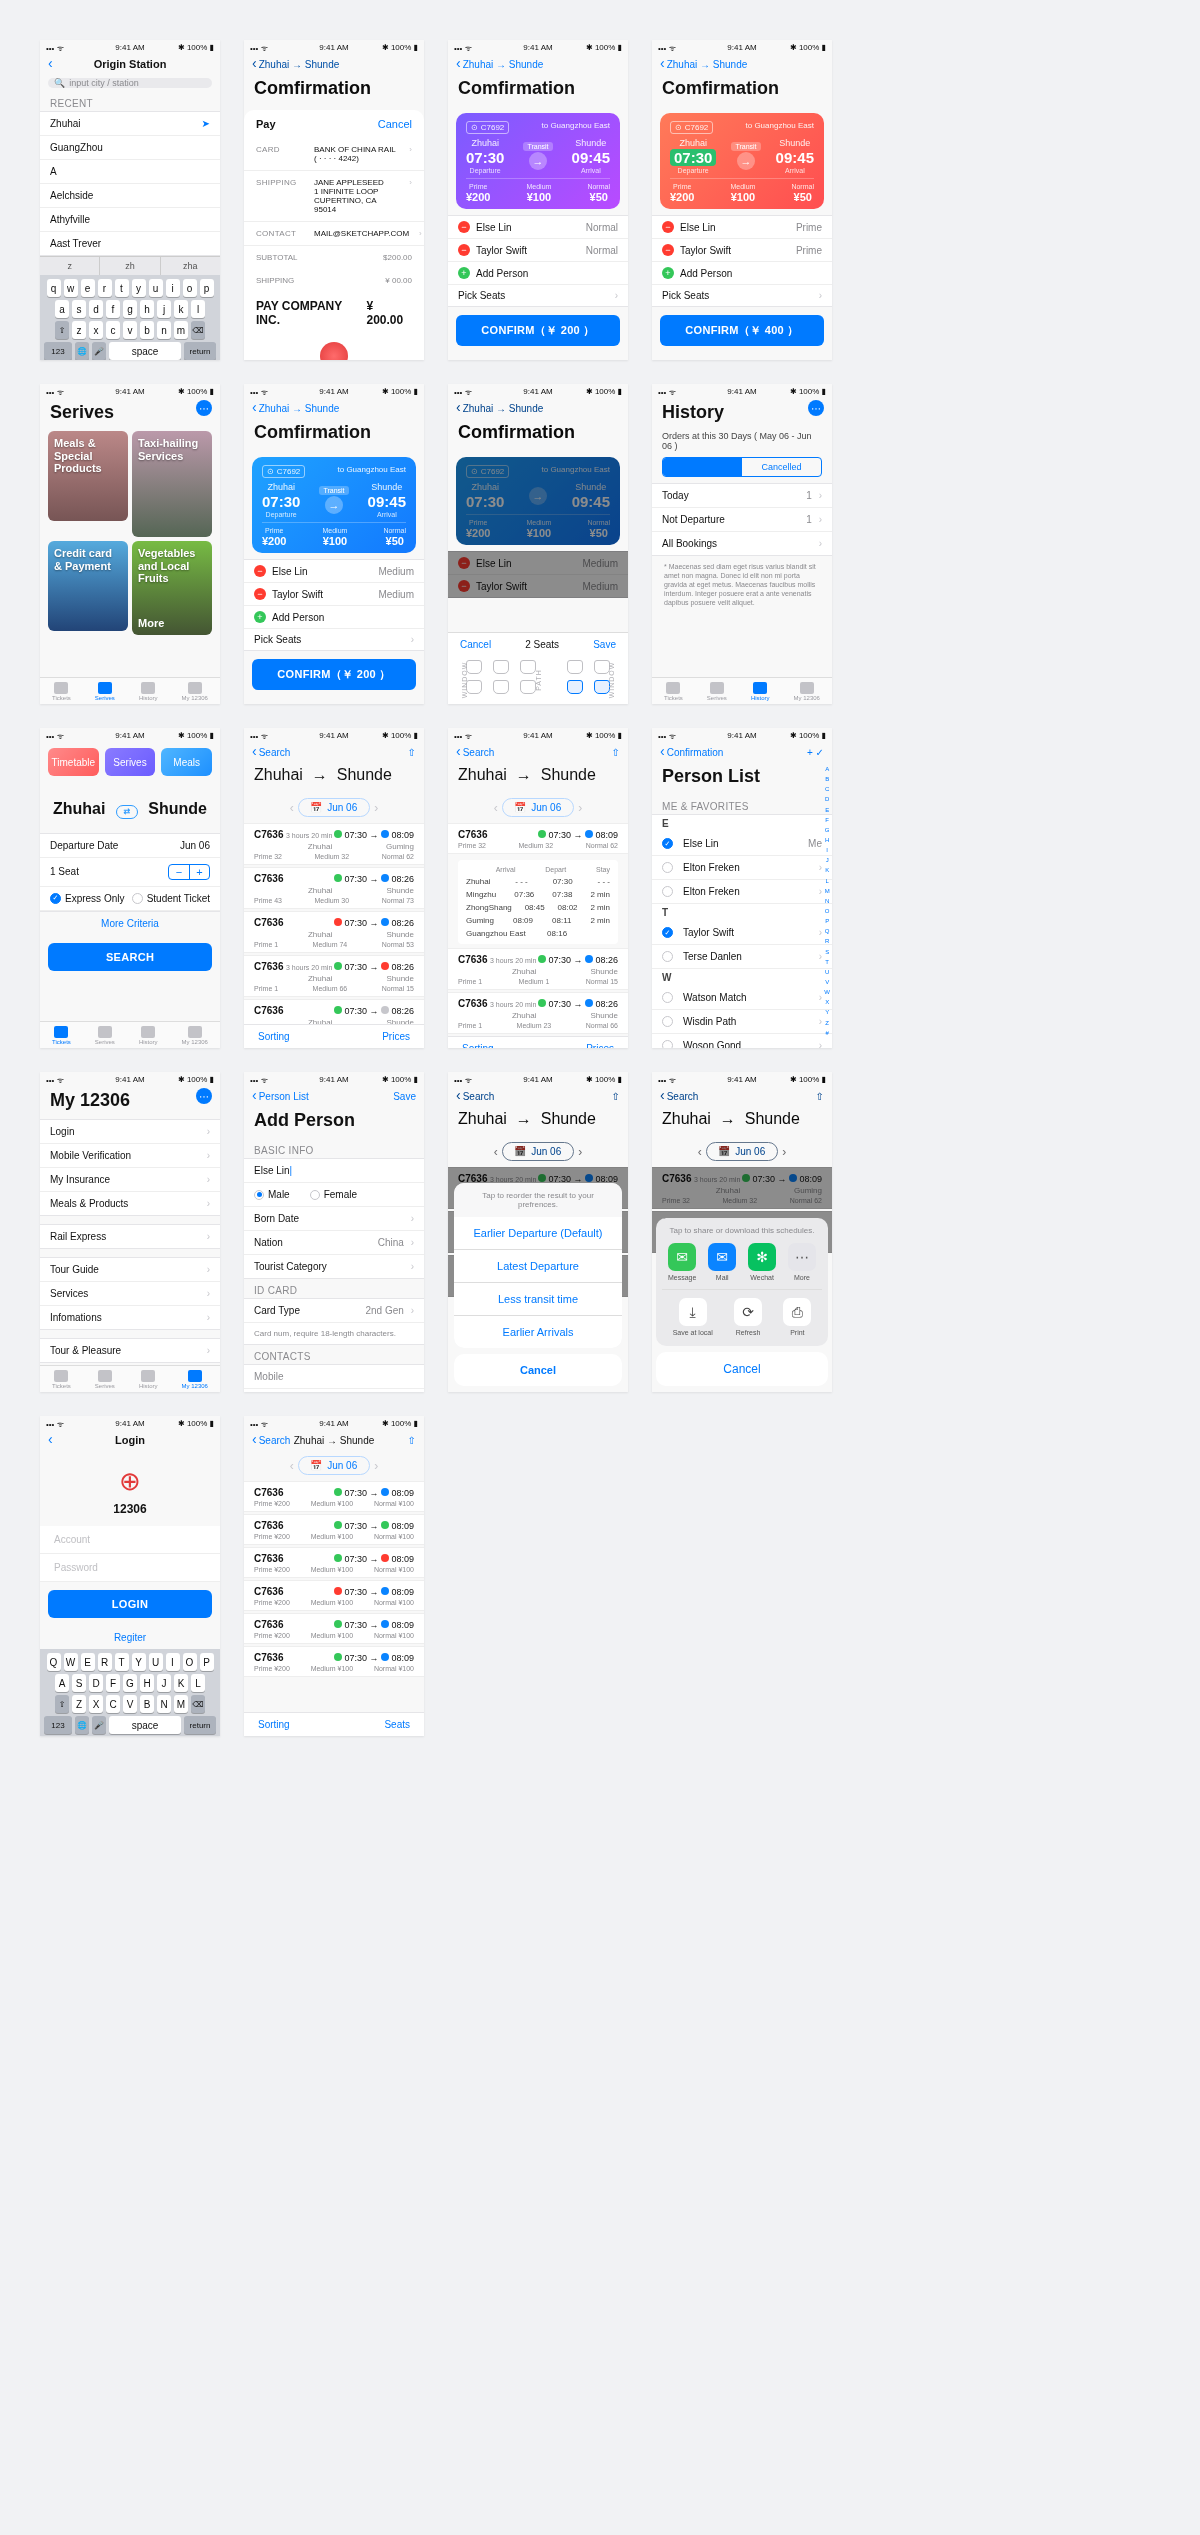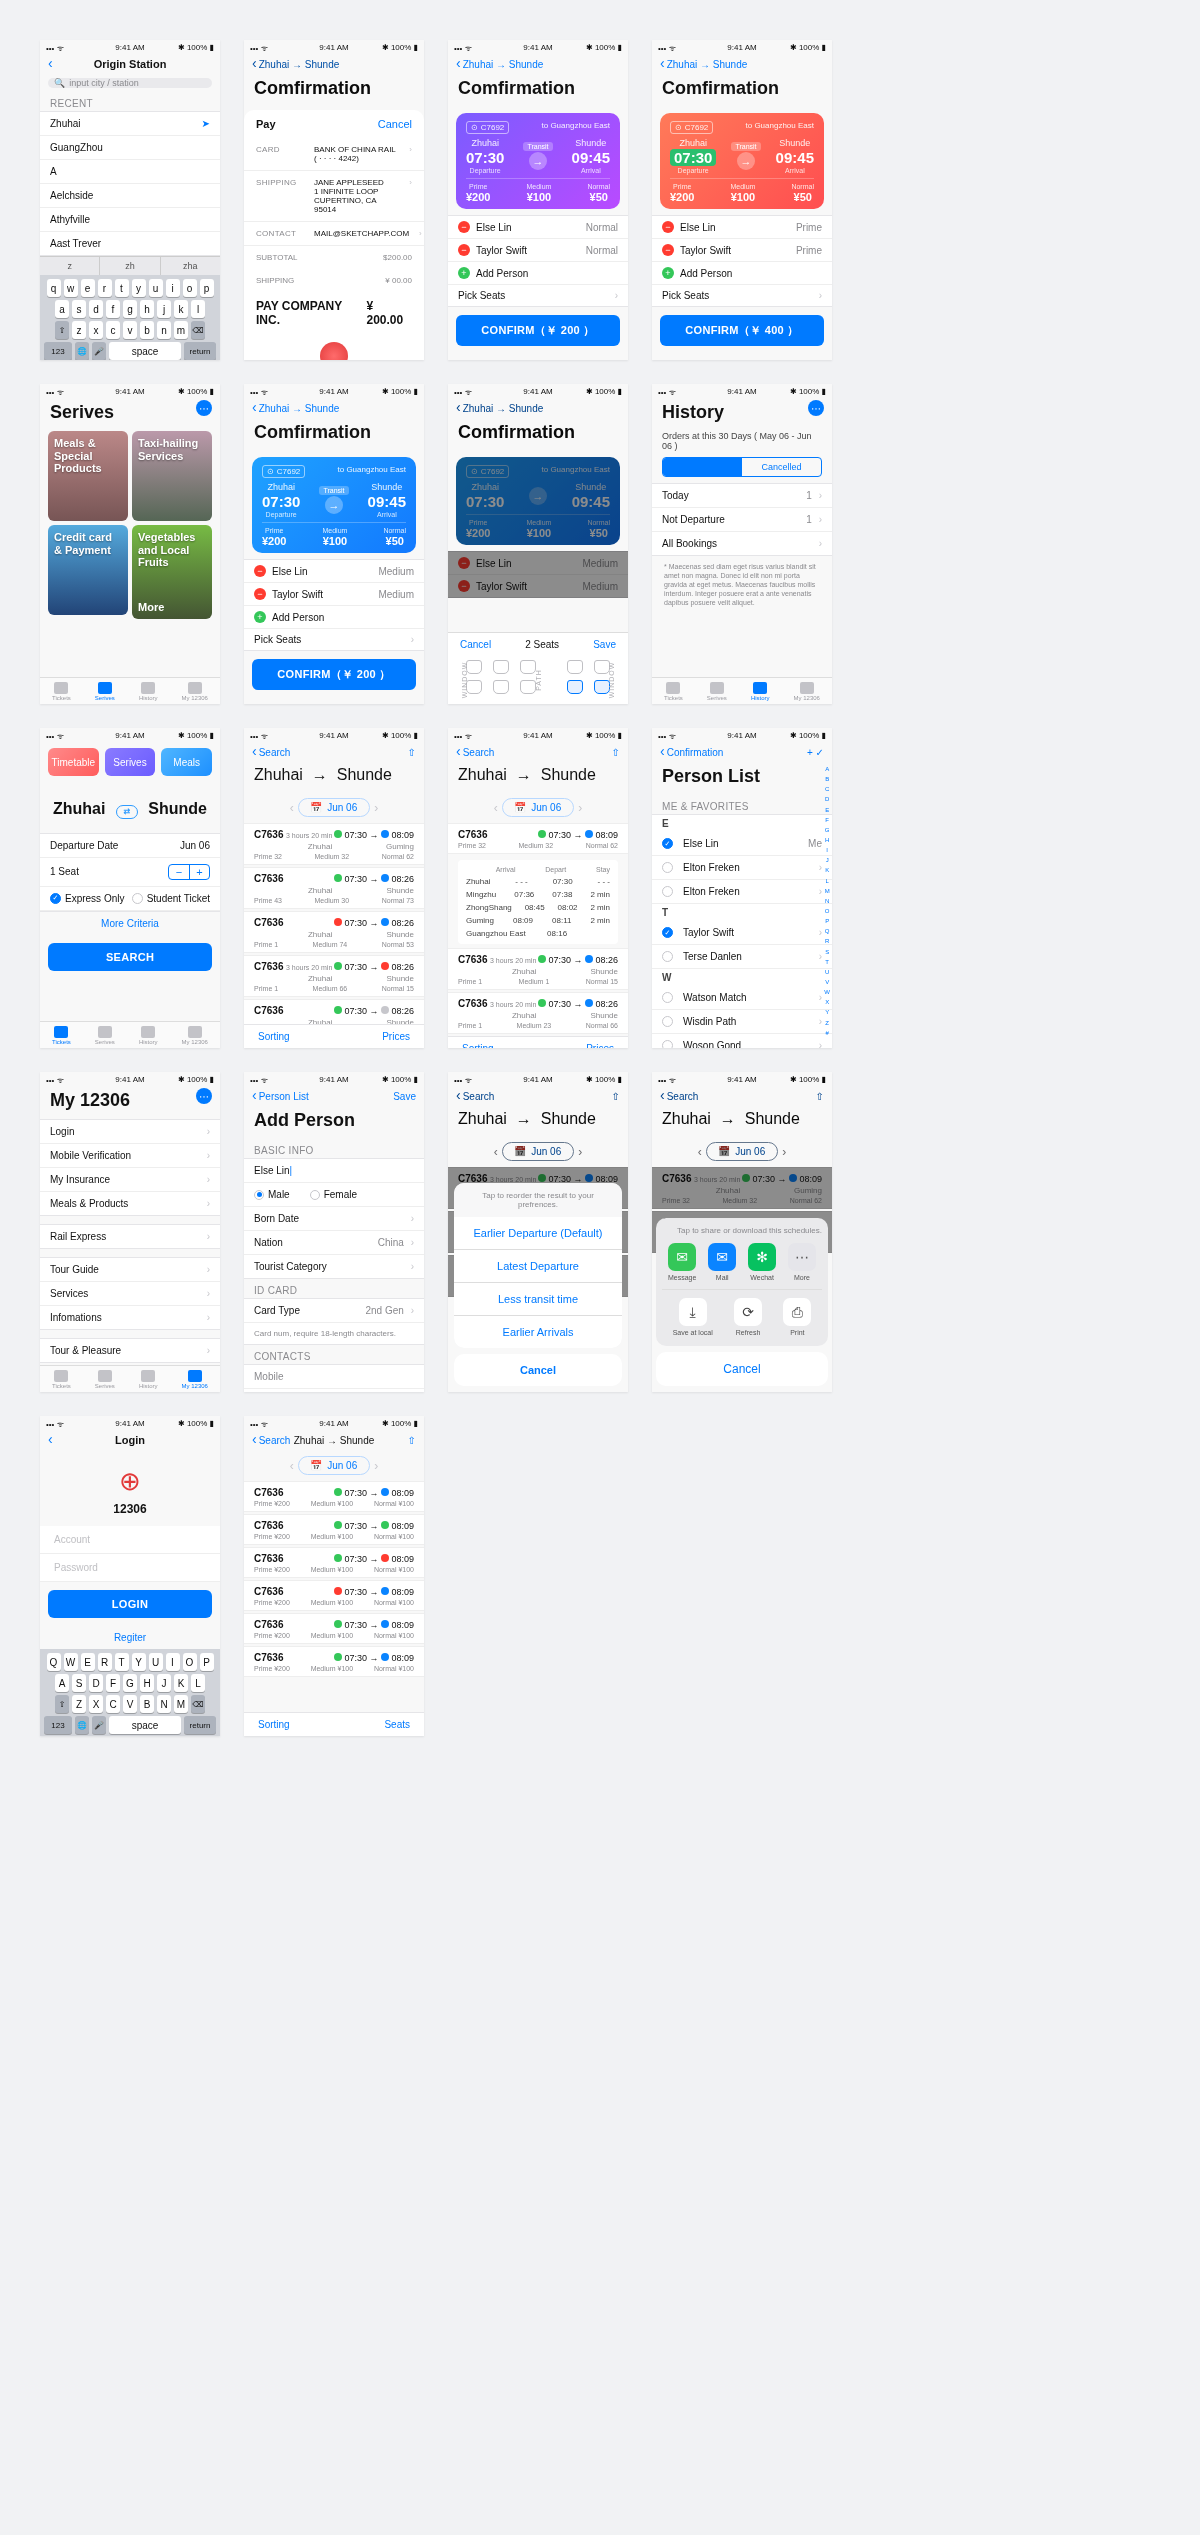--- a/index.html
+++ b/index.html
@@ -159,21 +159,21 @@
   .seg div{flex:1;text-align:center;padding:4px 0;color:#007aff;}
   .seg div.active{background:#007aff;color:#fff;}
   .tiny-note{font-size:7px;color:#8a8a8e;padding:6px 12px;line-height:1.3;}
   .sheet{position:absolute;left:6px;right:6px;bottom:6px;background:#eff0f2;border-radius:10px;overflow:hidden;font-size:11px;}
   .sheet .opt{padding:10px 0;text-align:center;color:#007aff;border-bottom:1px solid #ddd;background:#fff;}
   .sheet .opt:last-child{border-bottom:none;}
   .sheet .msg{font-size:8px;color:#8a8a8e;text-align:center;padding:8px 10px;background:#f7f7f8;}
   .sheet-cancel{margin-top:6px;background:#fff;border-radius:10px;text-align:center;padding:10px 0;color:#007aff;font-weight:600;}
   .share-sheet{position:absolute;left:4px;right:4px;bottom:6px;}
   .share-top{background:#eaeaec;border-radius:10px;padding:8px 6px 10px;}
-  .share-msg{font-size:8px;color:#8a8a8e;text-align:right;padding:0 0 8px;}
+  .share-msg{font-size:8px;color:#8a8a8e;text-align:center;padding:0 0 8px;}
   .share-row{display:flex;justify-content:space-around;}
   .app-ico{display:flex;flex-direction:column;align-items:center;gap:3px;font-size:7px;color:#555;}
   .app-box{width:28px;height:28px;border-radius:7px;display:flex;align-items:center;justify-content:center;color:#fff;font-size:14px;}
   .action-row{display:flex;justify-content:space-around;margin-top:8px;border-top:1px solid #ddd;padding-top:8px;}
   .action-box{width:28px;height:28px;border-radius:7px;background:#fff;display:flex;align-items:center;justify-content:center;font-size:14px;color:#444;}
   .share-cancel{margin-top:6px;background:#fff;border-radius:10px;text-align:center;padding:10px 0;color:#007aff;font-size:12px;}
   
   .seat-sheet{position:absolute;left:0;right:0;bottom:0;background:#fff;border-top:1px solid #ddd;}
   .seat-head{display:flex;justify-content:space-between;padding:6px 12px;font-size:10px;color:#007aff;}
   .seat-head .mid{color:#111;}
@@ -516,21 +516,21 @@
         <span>••• ᯤ</span>
         <span class="center">9:41 AM</span>
         <span>✱ <span>100%</span> ▮</span>
       </div>
   <div class="chat-bubble">⋯</div>
   <div class="big-title">Serives</div>
   <div class="srv-grid">
     <div class="srv-tile" style="background:linear-gradient(#b88,#755);grid-row:span 1;height:90px;">
           <div class="txt">Meals &amp; Special Products</div>
         </div>
-    <div class="srv-tile" style="background:linear-gradient(#b9a,#565);height:90px;">
+    <div class="srv-tile" style="background:linear-gradient(#b9a,#565);height:106px;">
           <div class="txt">Taxi-hailing Services</div>
         </div>
     <div class="srv-tile" style="background:linear-gradient(#5ad,#247);height:90px;">
           <div class="txt">Credit card &amp; Payment</div>
         </div>
     <div class="srv-tile" style="background:linear-gradient(#7b4,#453);height:94px;">
           <div class="txt">Vegetables and Local Fruits</div>
           <div class="more">More</div>
         </div>
   </div>

